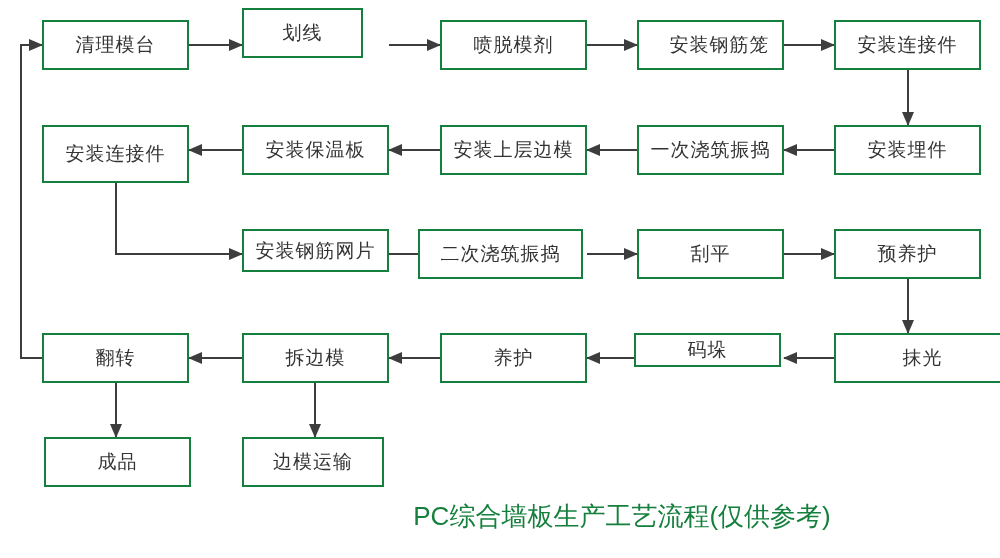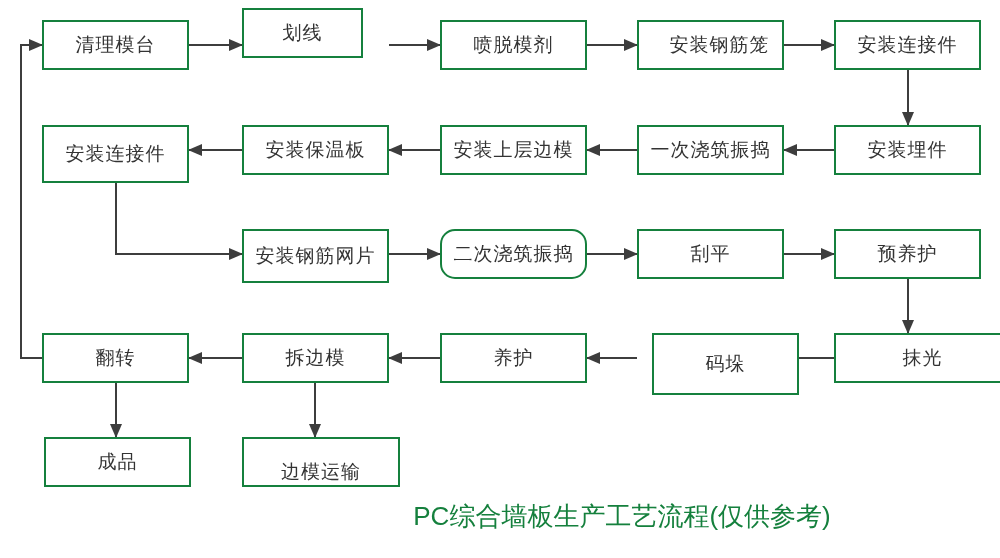--- a/index.html
+++ b/index.html
@@ -111,46 +111,46 @@
     </div>
     <div class="node" style="left: 242px; top: 125px; width: 147px; height: 50px;">
       <span>安装保温板</span>
     </div>
     <div class="node" style="left: 440px; top: 125px; width: 147px; height: 50px;">
       <span>安装上层边模</span>
     </div>
     <div class="node" style="left: 42px; top: 125px; width: 147px; height: 58px;">
       <span>安装连接件</span>
     </div>
-    <div class="node" style="left: 242px; top: 229px; width: 147px; height: 54px;">
+    <div class="node" style="left: 242px; top: 229px; width: 147px; height: 43px;">
       <span>安装钢筋网片</span>
     </div>
-    <div class="node" style="left: 440px; top: 229px; width: 147px; height: 50px; border-radius: 15px;">
+    <div class="node" style="left: 418px; top: 229px; width: 165px; height: 50px;">
       <span>二次浇筑振捣</span>
     </div>
     <div class="node" style="left: 637px; top: 229px; width: 147px; height: 50px;">
       <span>刮平</span>
     </div>
     <div class="node" style="left: 834px; top: 229px; width: 147px; height: 50px;">
       <span>预养护</span>
     </div>
     <div class="node" style="left: 834px; top: 333px; width: 177px; height: 50px;">
       <span>抹光</span>
     </div>
-    <div class="node" style="left: 652px; top: 333px; width: 147px; height: 62px;">
+    <div class="node" style="left: 634px; top: 333px; width: 147px; height: 34px;">
       <span>码垛</span>
     </div>
     <div class="node" style="left: 440px; top: 333px; width: 147px; height: 50px;">
       <span>养护</span>
     </div>
     <div class="node" style="left: 242px; top: 333px; width: 147px; height: 50px;">
       <span>拆边模</span>
     </div>
     <div class="node" style="left: 42px; top: 333px; width: 147px; height: 50px;">
       <span>翻转</span>
     </div>
     <div class="node" style="left: 44px; top: 437px; width: 147px; height: 50px;">
       <span>成品</span>
     </div>
-    <div class="node" style="left: 242px; top: 437px; width: 158px; height: 50px; align-items: flex-end;">
+    <div class="node" style="left: 242px; top: 437px; width: 142px; height: 50px;">
       <span>边模运输</span>
     </div>
   </div>
 
 </body></html>

